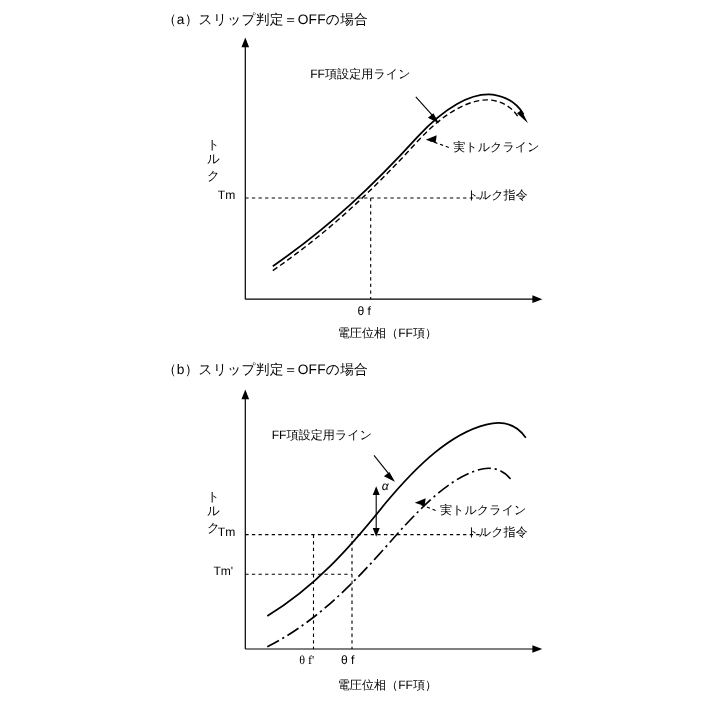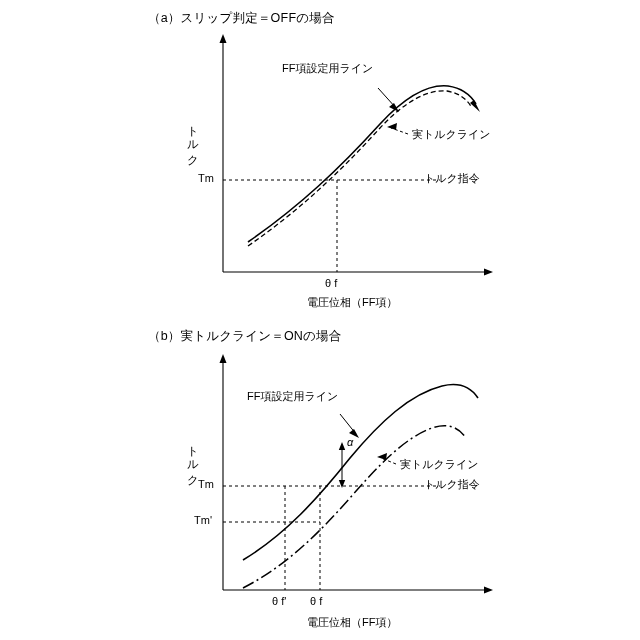--- a/index.html
+++ b/index.html
@@ -107,21 +107,21 @@
 
     <div class="lbl" style="left:282px; top:62px;">FF項設定用ライン</div>
 
     <div class="lbl" style="left:412px; top:128px;">実トルクライン</div>
 
     <div class="lbl" style="left:424px; top:172px;">トルク指令</div>
   </div>
 
   <div class="panel" id="panel-b">
 
-    <div class="panel-caption" id="caption-b">（b）実トルクライン＝ONの場合</div>
+    <div class="panel-caption" id="caption-b">（b）スリップ判定＝OFFの場合</div>
 
     <svg class="svg-layer" width="640" height="322">
 
       <line x1="223" y1="42" x2="223" y2="272" stroke="#000" stroke-width="1.1"></line>
       <polygon points="223,36 219.5,45 226.5,45" fill="#000"></polygon>
 
       <line x1="223" y1="272" x2="487" y2="272" stroke="#000" stroke-width="1.1"></line>
       <polygon points="493,272 484,268.5 484,275.5" fill="#000"></polygon>
 
       <path d="M 243 242 C 286 216, 318 180, 350 140 C 380 104, 410 76, 442 68 C 458 64, 470 68, 478 80" fill="none" stroke="#000" stroke-width="1.6"></path>
@@ -146,21 +146,21 @@
       <line x1="396" y1="146" x2="381" y2="140" stroke="#000" stroke-width="1" stroke-dasharray="3,2.5"></line>
       <polygon points="377,139 387,135 386,142" fill="#000"></polygon>
     </svg>
 
     <div class="vertical-label" style="left:185px; top:120px;">トルク</div>
 
     <div class="lbl" style="left:198px; top:160px;">Tm</div>
 
     <div class="lbl" style="left:194px; top:196px;">Tm'</div>
 
-    <div class="lbl" style="left:272px; top:277px;">θ f'</div>
+    <div class="lbl" style="left:272px; top:277px;font-family:Liberation Serif, serif;">θ f'</div>
 
     <div class="lbl" style="left:310px; top:277px;">θ f</div>
 
     <div class="axis-title" style="left:307px; top:297px;">電圧位相（FF項）</div>
 
     <div class="lbl" style="left:247px; top:72px;">FF項設定用ライン</div>
 
     <div class="lbl" style="left:400px; top:140px;">実トルクライン</div>
 
     <div class="lbl" style="left:424px; top:160px;">トルク指令</div>

